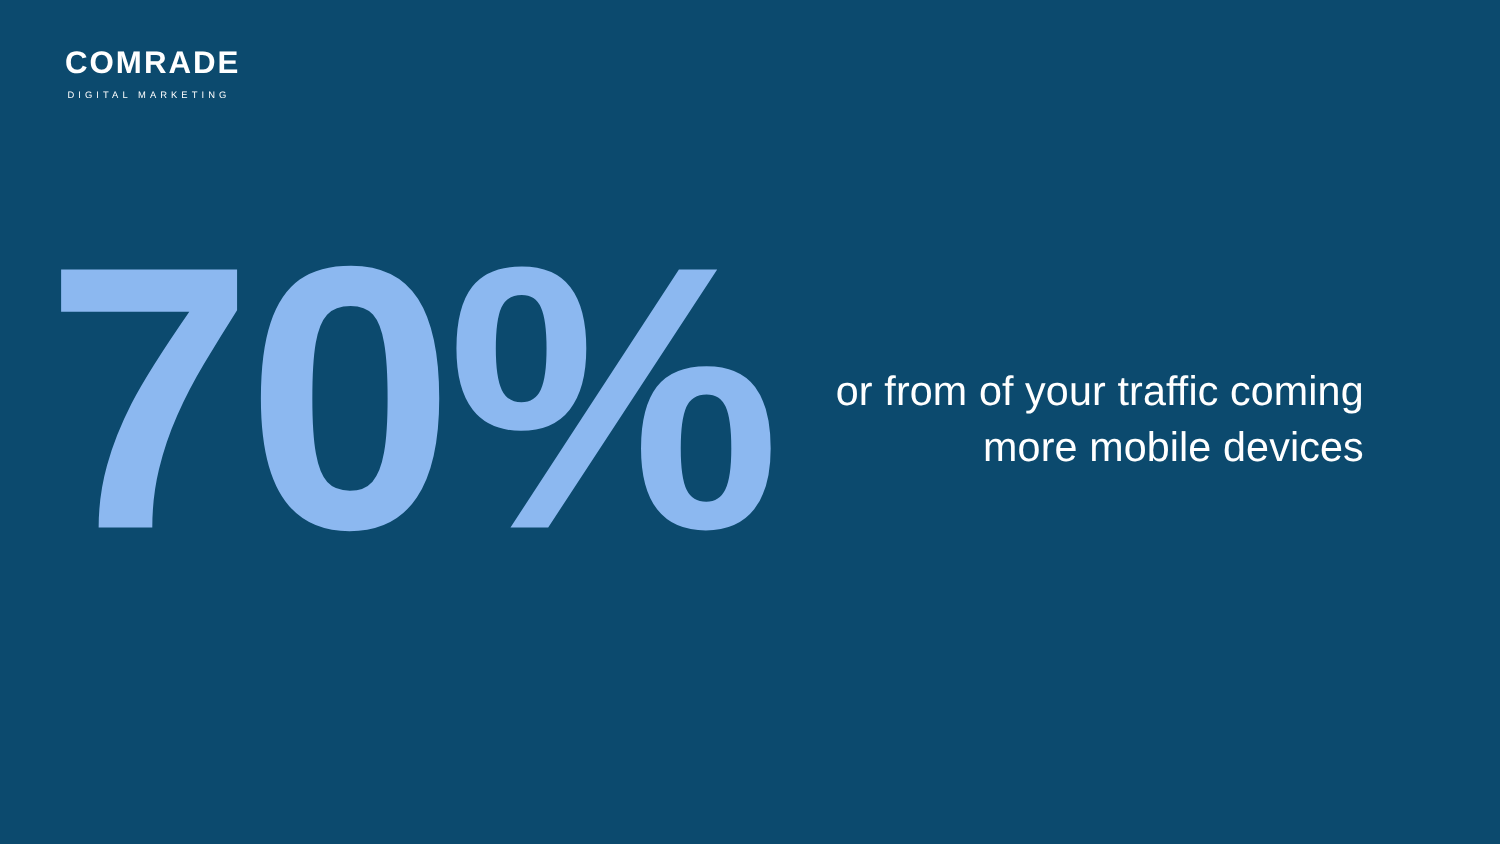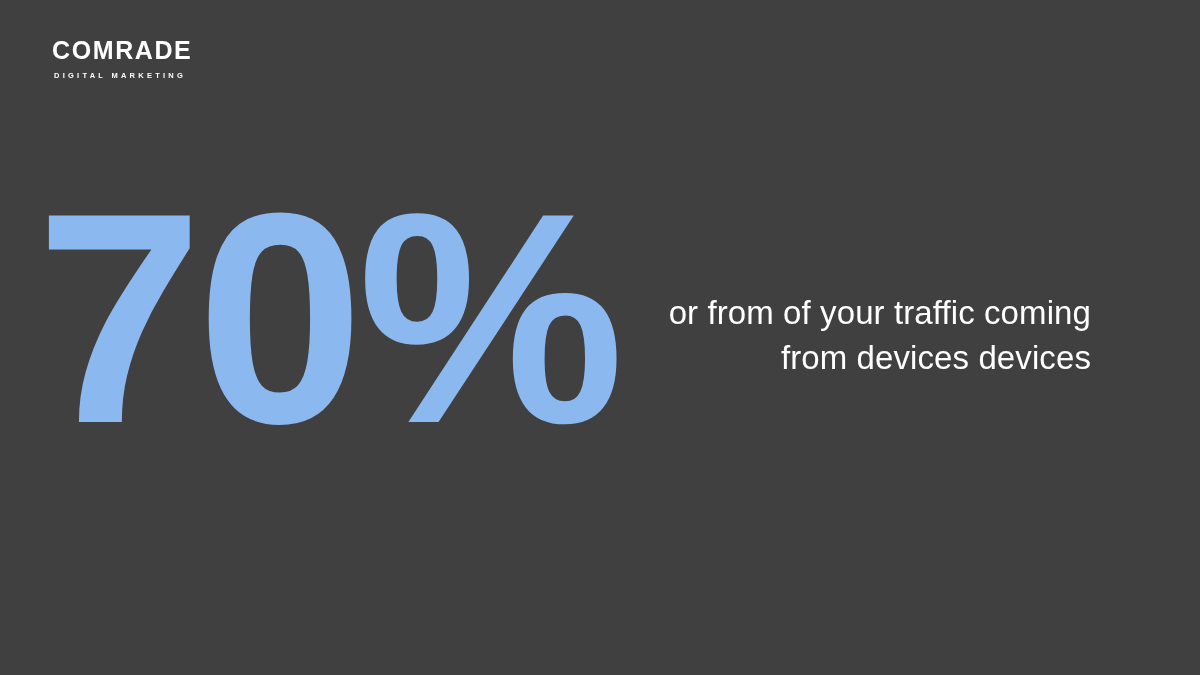--- a/index.html
+++ b/index.html
@@ -10,21 +10,21 @@
   }
   body {
     font-family: "Liberation Sans", sans-serif;
     -webkit-font-smoothing: antialiased;
   }
 
   .slide {
     position: relative;
     width: 1200px;
     height: 675px;
-    background: #404040;
+    background: #0c4a6e;
     overflow: hidden;
   }
 
   
   .logo {
     position: absolute;
     left: 52px;
     top: 38px;
     width: 200px;
     user-select: none;
@@ -37,21 +37,21 @@
     font-weight: bold;
     letter-spacing: 1.6px;
     line-height: 1;
     white-space: nowrap;
   }
   .logo-sub {
     display: block;
     color: #ffffff;
     font-family: "Liberation Sans", sans-serif;
     font-size: 7.5px;
-    font-weight: bold;
+    font-weight: normal;
     letter-spacing: 3.25px;
     line-height: 1;
     margin-top: 9px;
     margin-left: 2px;
     white-space: nowrap;
   }
 
   
   .stat-row {
     position: absolute;
@@ -102,18 +102,18 @@
     <span class="logo-word">COMRADE</span>
     <span class="logo-sub">DIGITAL MARKETING</span>
   </div>
 
   <div class="stat-row">
 
     <div class="big-number">70%</div>
 
     <div class="tagline">
       <span class="tagline-line">or from of your traffic coming</span>
-      <span class="tagline-line">from devices devices</span>
+      <span class="tagline-line">more mobile devices</span>
     </div>
 
   </div>
 
 </div>
 
 </body></html>

